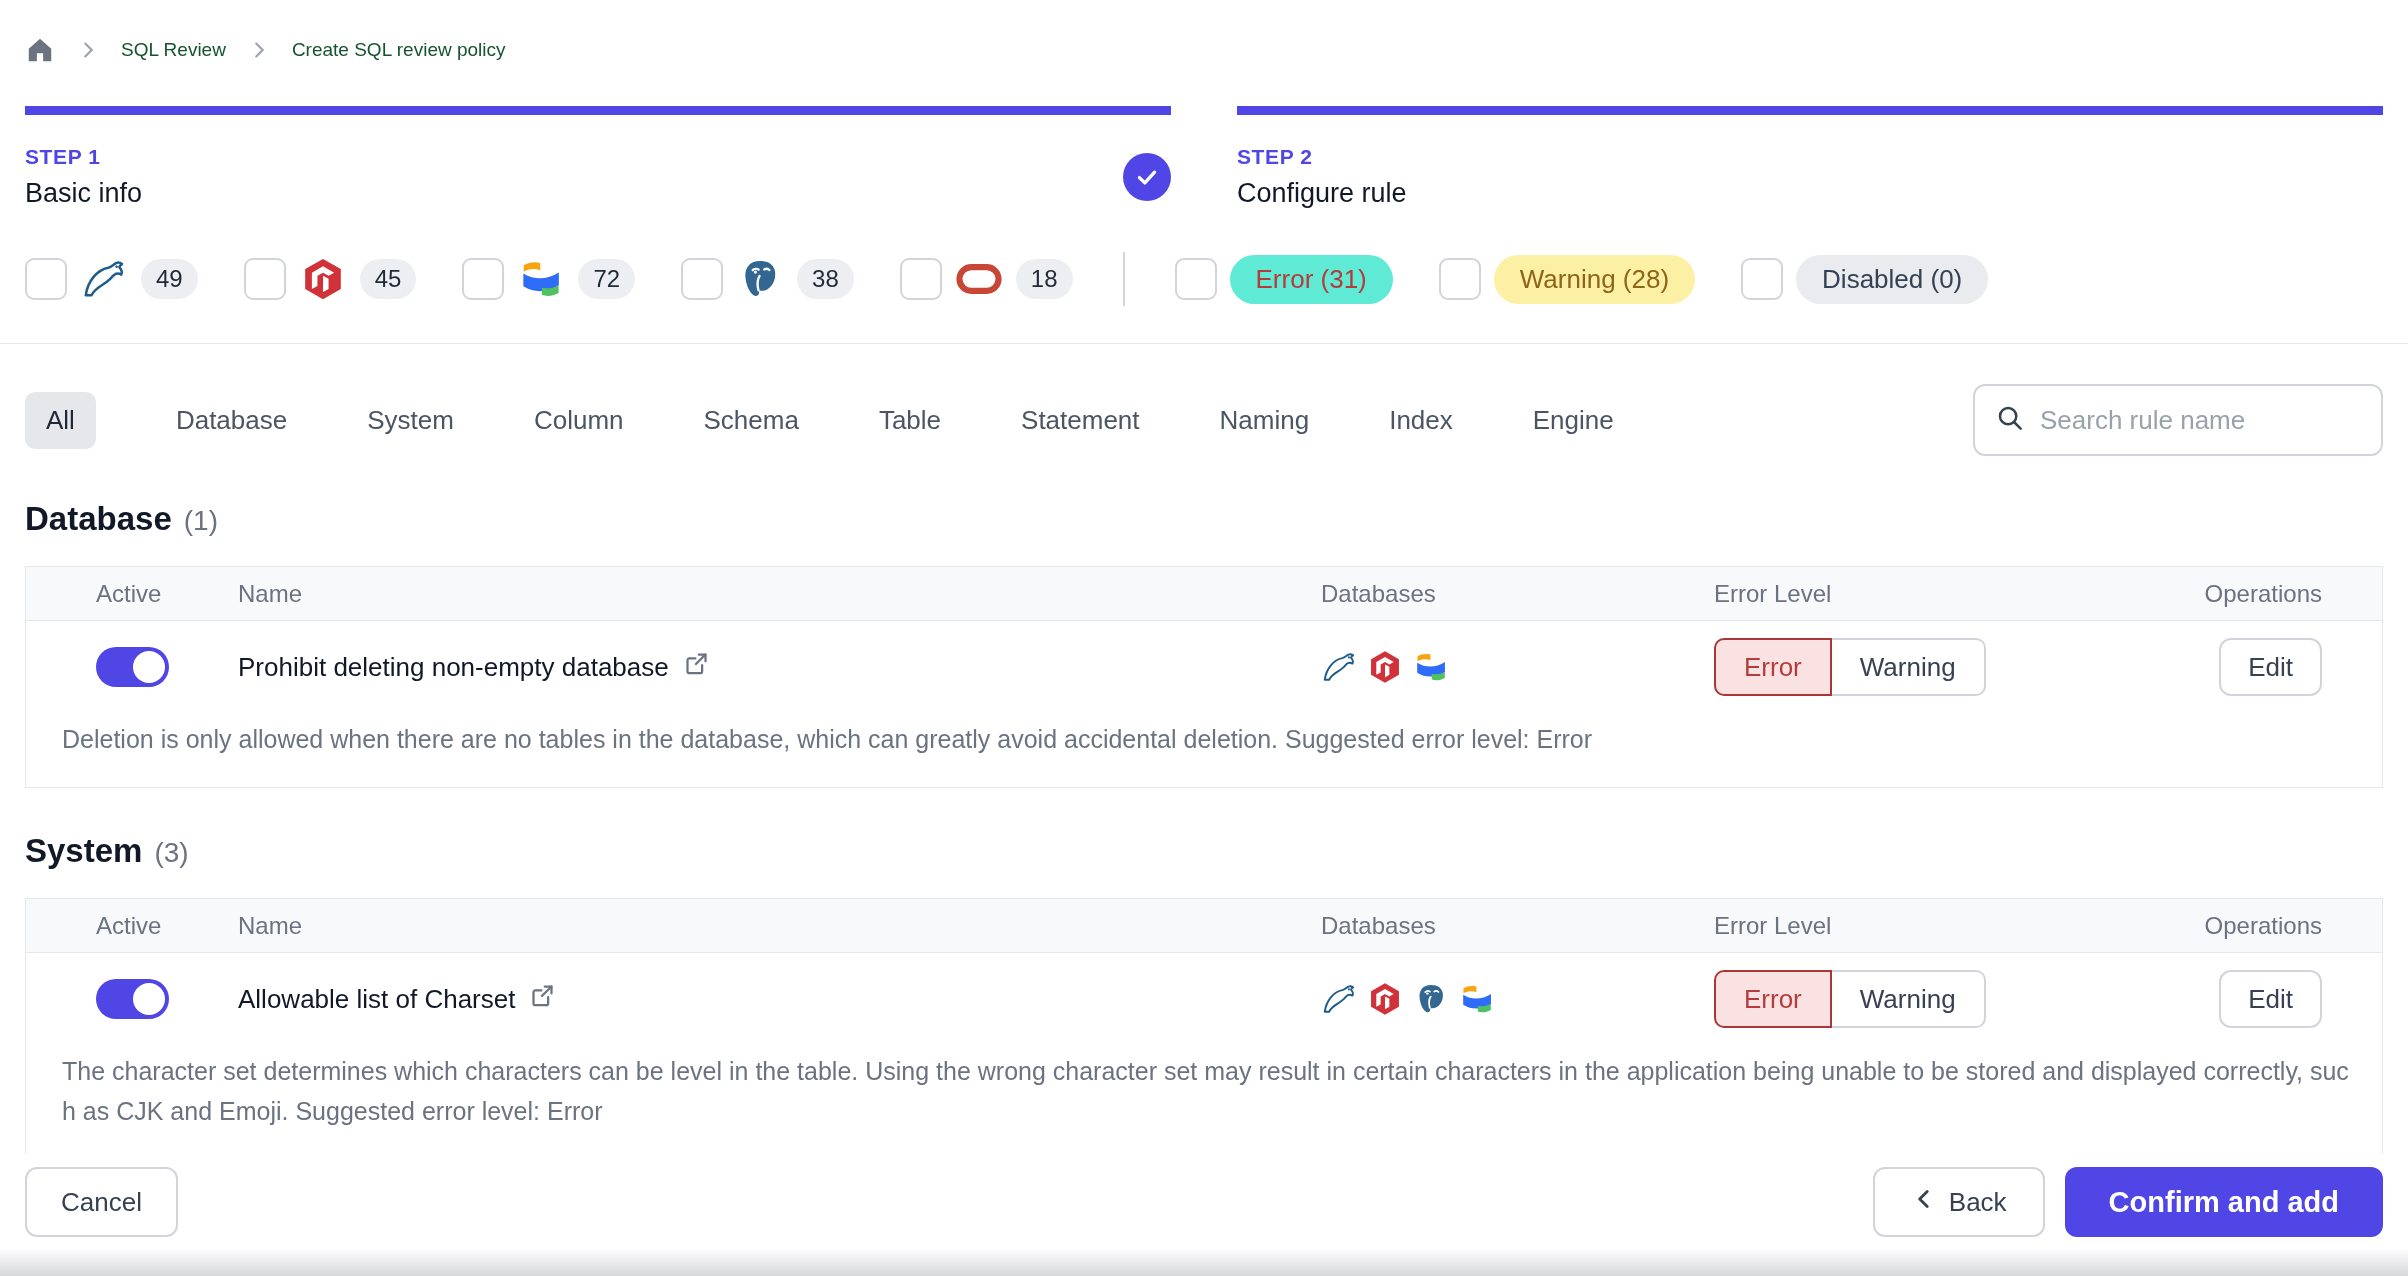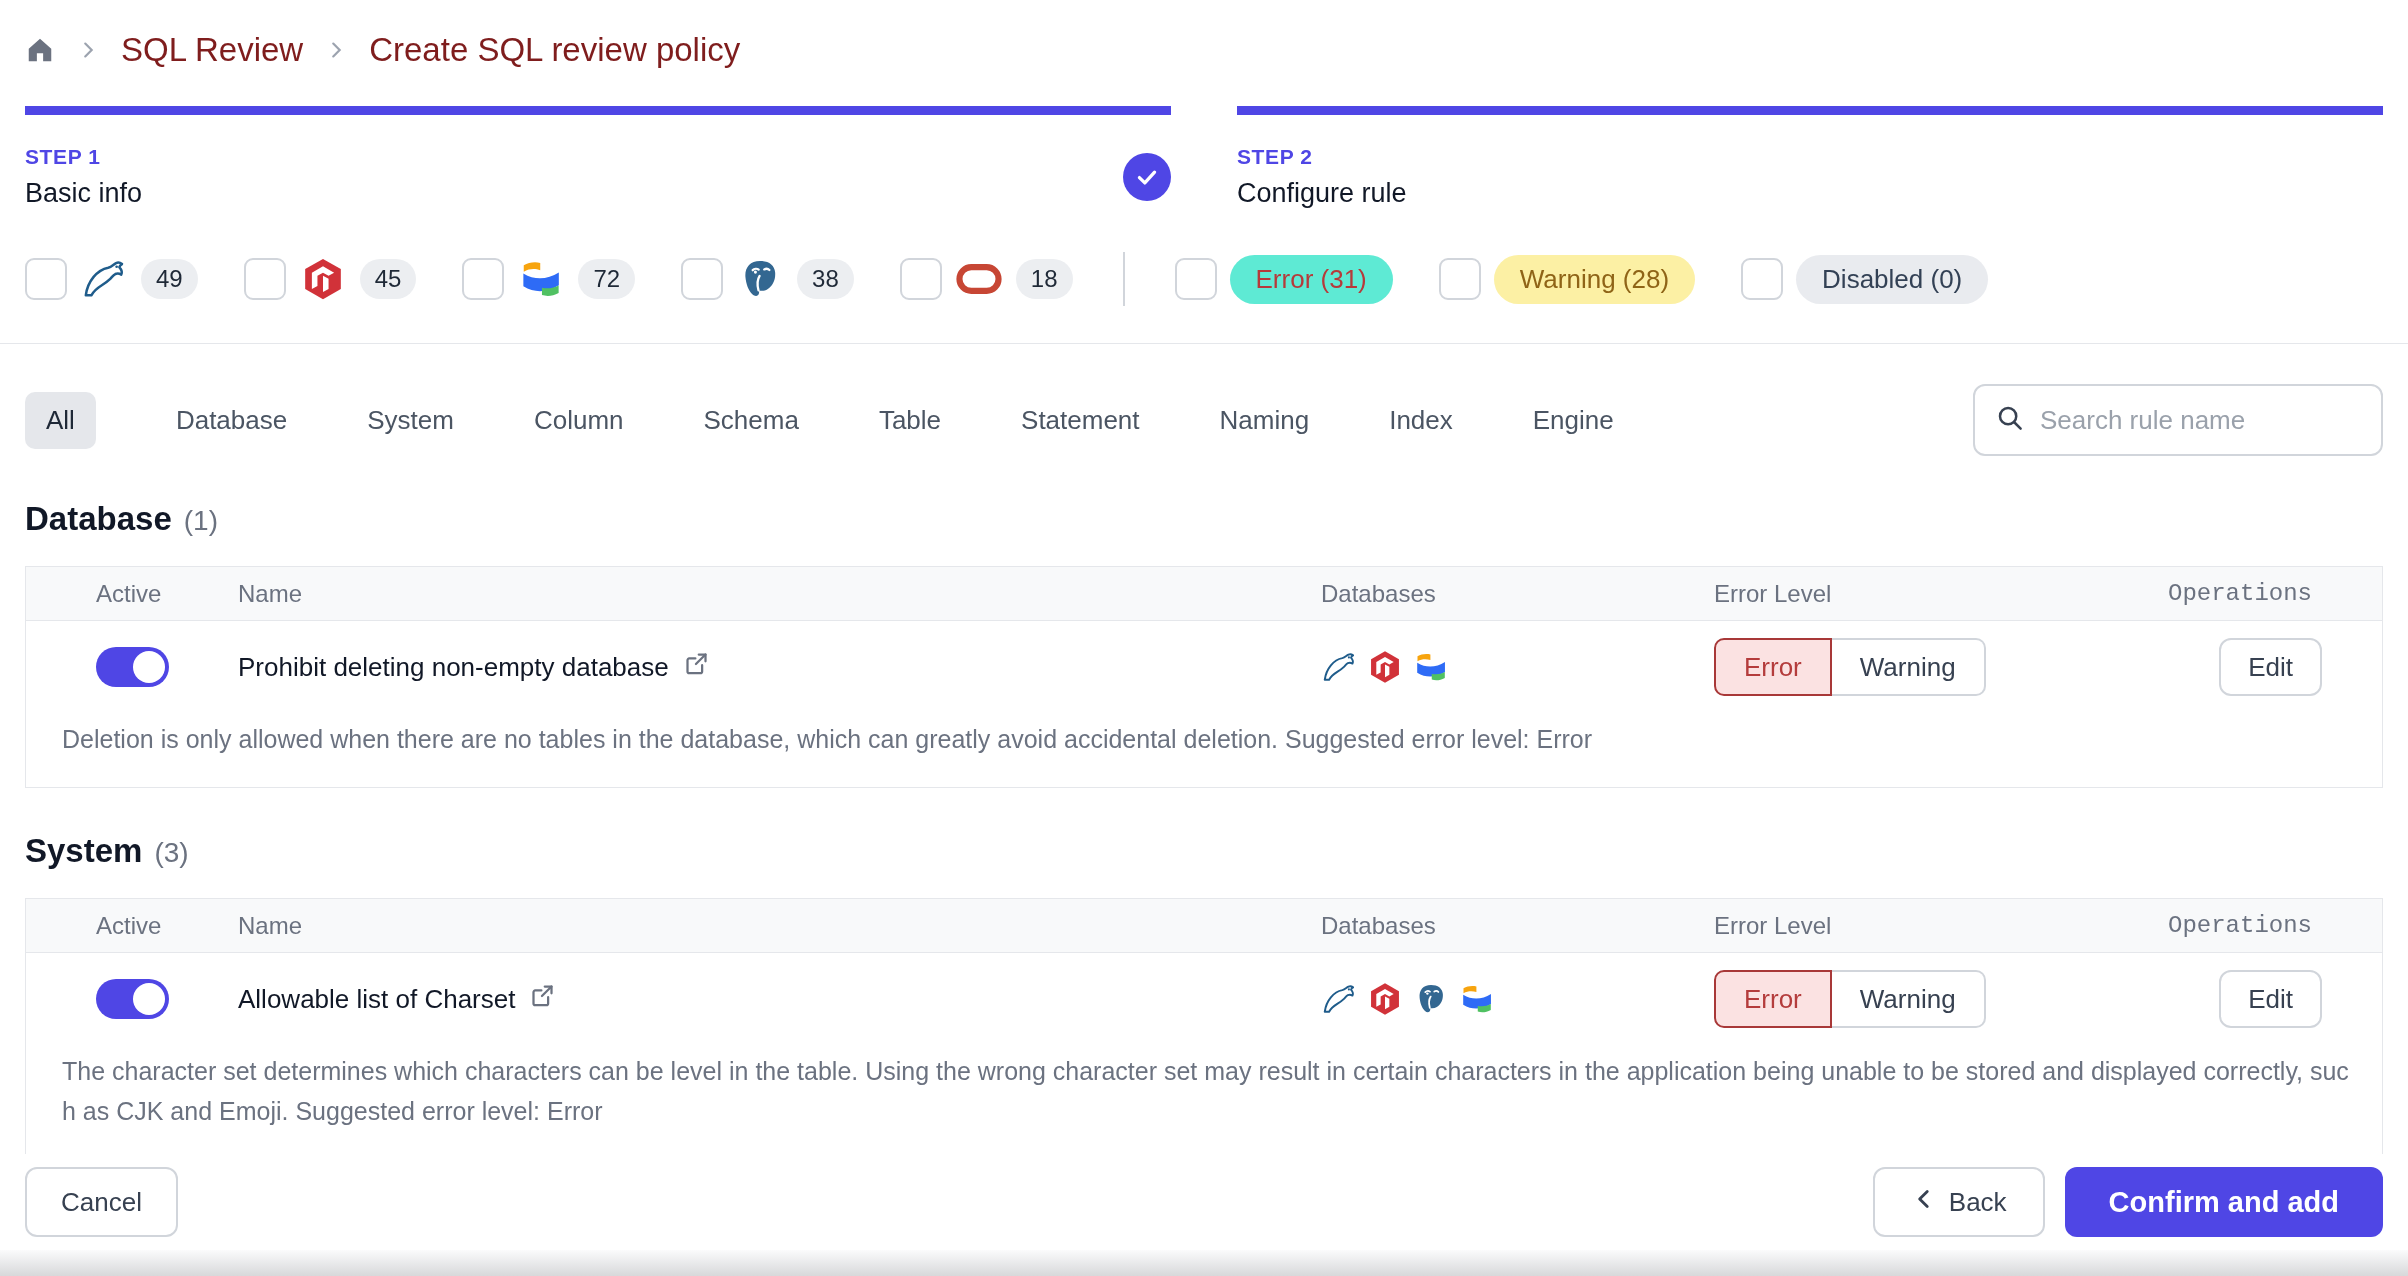--- a/index.html
+++ b/index.html
@@ -6,21 +6,21 @@
   html,body { width:2408px; height:1276px; }
   body {
     font-family: "Liberation Sans", sans-serif;
     background:#fff; color:#111827;
     position:relative; overflow:hidden;
   }
   .pad { padding-left:25px; padding-right:25px; }
 
   
   .breadcrumb { display:flex; align-items:center; gap:22px; padding-top:28px; height:72px; }
-  .crumb { font-size:33px; font-weight:500; color:#7f1d1d; cursor:pointer; }
+  .crumb { font-size:19px; font-weight:500; color:#14532d; cursor:pointer; }
   .crumb-sep svg, .home svg { display:block; }
 
   
   .steps { display:flex; gap:66px; margin-top:34px; }
   .step { flex:1; border-top:9px solid #4f46e5; padding-top:30px; display:flex; justify-content:space-between; align-items:center; }
   .step-label { font-size:21px; font-weight:700; letter-spacing:0.6px; color:#4f46e5; }
   .step-title { font-size:27px; font-weight:500; color:#111827; margin-top:9px; }
   .check-circle { width:48px; height:48px; border-radius:50%; background:#4f46e5; display:flex; align-items:center; justify-content:center; }
 
   
@@ -48,21 +48,21 @@
   .search-box input::placeholder { color:#9aa1ab; }
 
   
   .section-head { margin-top:44px; display:flex; align-items:baseline; gap:12px; }
   .section-title { font-size:33px; font-weight:700; color:#111827; }
   .section-count { font-size:28px; color:#6b7280; }
 
   .rule-table { margin-top:28px; border:1px solid #e5e7eb; background:#fff; }
   .thead { display:grid; grid-template-columns:212px 1083px 393px 454px 1fr; background:#f8f9fa; border-bottom:1px solid #e5e7eb; height:54px; align-items:center; font-size:24px; color:#6b7280; }
   .thead > div:first-child { padding-left:70px; }
-  .thead > div:last-child { padding-right:60px;font-family:Liberation Mono, monospace; }
+  .thead > div:last-child { text-align:right; padding-right:60px; }
   .trow { display:grid; grid-template-columns:212px 1083px 393px 454px 1fr; align-items:center; height:92px; }
   .trow > div:first-child { padding-left:70px; }
   .cell-name { display:flex; align-items:center; gap:14px; font-size:26px; color:#111827; }
   .cell-dbs { display:flex; align-items:center; gap:10px; }
   .cell-dbs svg { width:36px; height:36px; display:block; }
   .cell-ops { text-align:right; padding-right:60px; }
 
   .toggle { width:73px; height:40px; border-radius:999px; background:#4f46e5; position:relative; cursor:pointer; }
   .toggle .knob { position:absolute; top:4px; right:4px; width:32px; height:32px; border-radius:50%; background:#fff; }
 

